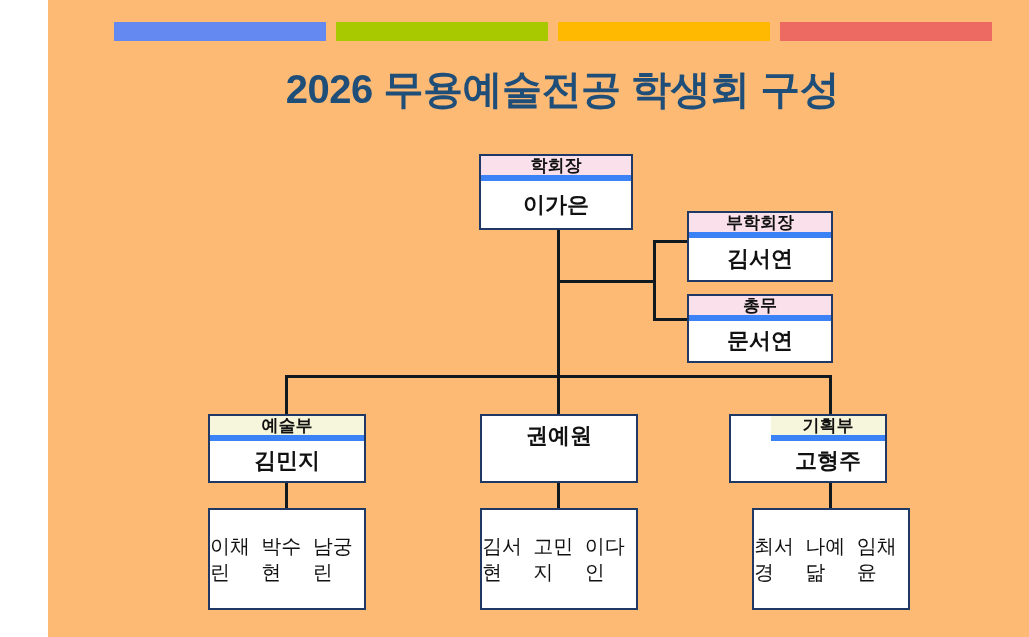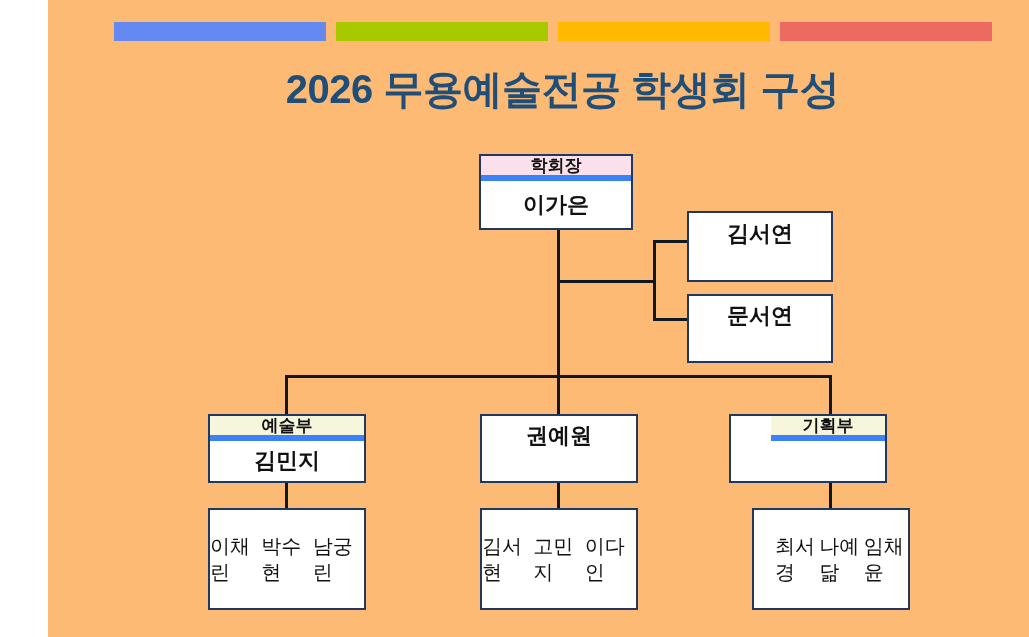--- a/index.html
+++ b/index.html
@@ -118,21 +118,21 @@
     background: #ffffff;
     display: flex;
     align-items: center;
     justify-content: center;
     font-size: 20px;
     color: #111111;
     line-height: 1.32;
   }
   #members-arts     { left: 160px; }
   #members-pr       { left: 432px; }
-  #members-planning { left: 704px; padding-left: 21px; }
+  #members-planning { left: 704px; }
   .members span { display: block; }
 </style>
 </head>
 <body>
 
 <div id="slide">
 
   <div class="bar bar-blue"></div>
   <div class="bar bar-green"></div>
   <div class="bar bar-amber"></div>
@@ -158,38 +158,41 @@
   <div class="line v" style="left:237px; top:483px; height:25px;"></div>
   <div class="line v" style="left:509px; top:483px; height:25px;"></div>
   <div class="line v" style="left:781px; top:483px; height:25px;"></div>
 
   <div class="node" id="node-president">
     <div class="hdr hdr-pink">학회장</div>
     <div class="body">이가은</div>
   </div>
 
   <div class="node" id="node-vice-president">
+    <div class="hdr hdr-pink">부학회장</div>
     <div class="body">김서연</div>
   </div>
 
   <div class="node" id="node-treasurer">
+    <div class="hdr hdr-pink">총무</div>
     <div class="body">문서연</div>
   </div>
 
   <div class="node dept" id="node-dept-arts">
     <div class="hdr hdr-yellow">예술부</div>
     <div class="body">김민지</div>
   </div>
 
   <div class="node dept" id="node-dept-pr">
     <div class="body">권예원</div>
   </div>
 
   <div class="node dept" id="node-dept-planning">
     <div class="hdr hdr-yellow">기획부</div>
+    <div class="body">고형주</div>
   </div>
 
   <div class="members" id="members-arts">
     <span>이채린</span>
     <span>박수현</span>
     <span>남궁린</span>
   </div>
 
   <div class="members" id="members-pr">
     <span>김서현</span>

